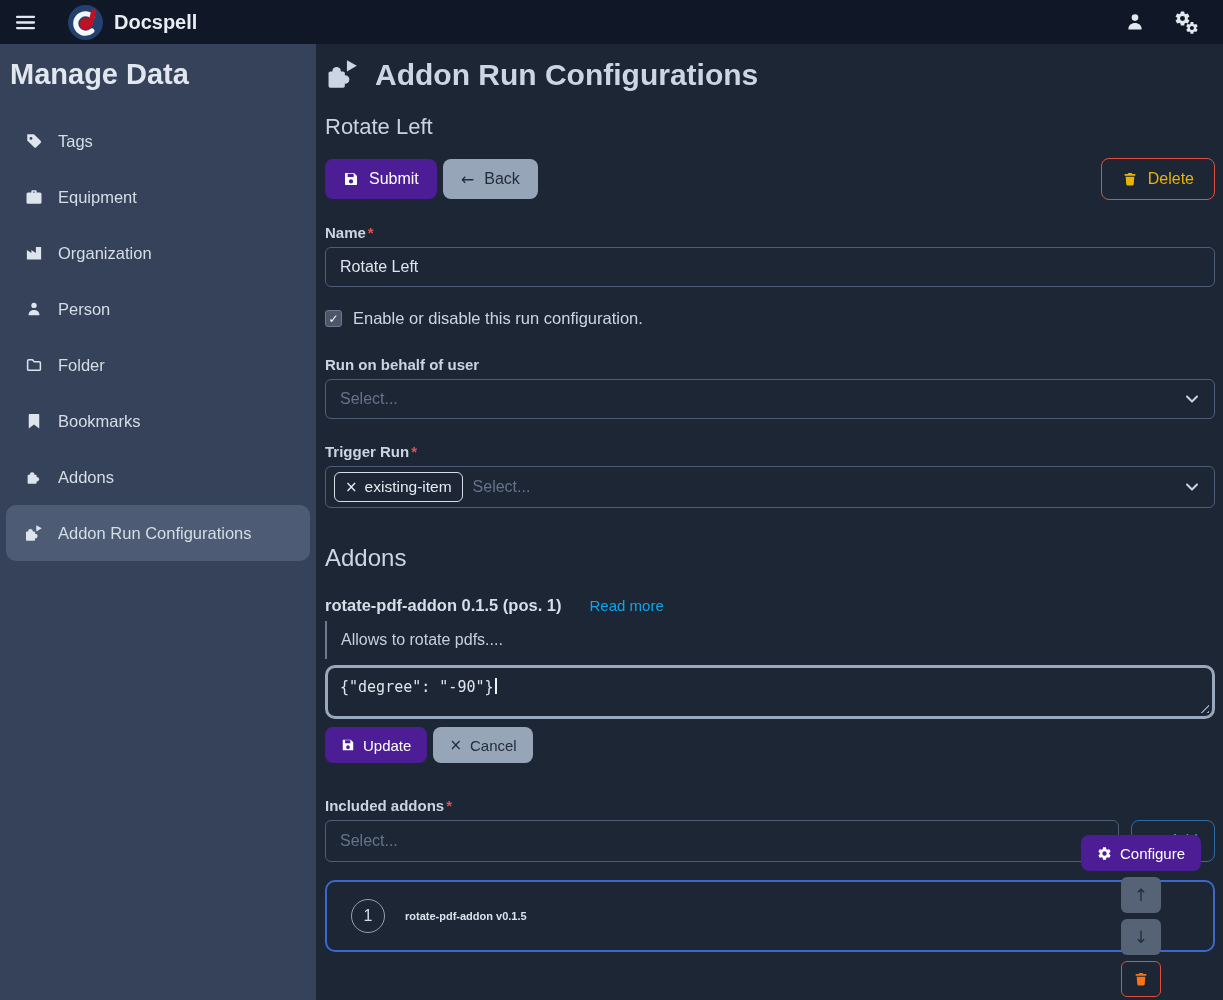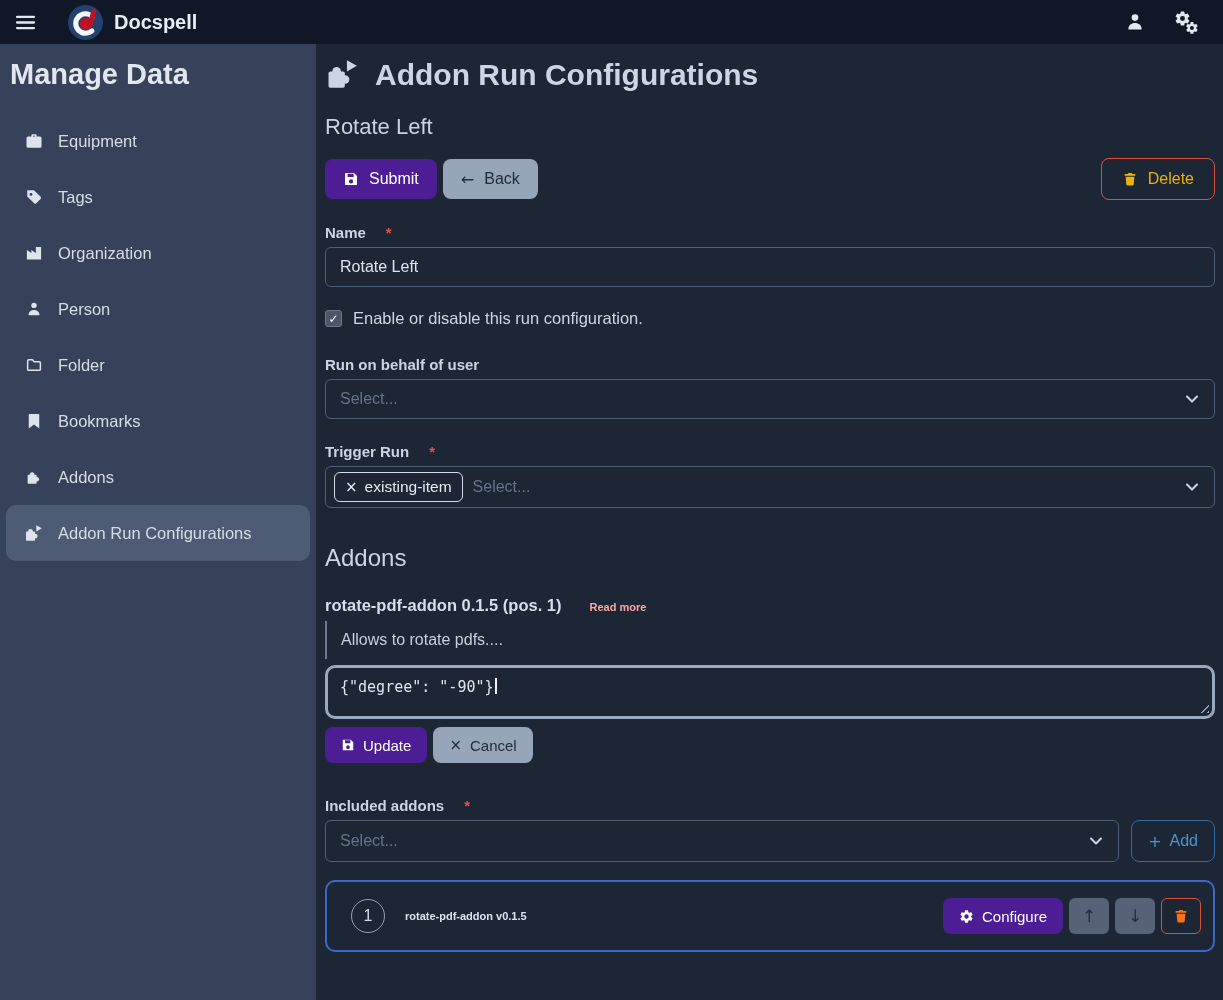--- a/index.html
+++ b/index.html
@@ -25,56 +25,56 @@
   .main { background:#1d2635; padding:14px 8px 0 9px; overflow:hidden; }
   .page-title { display:flex; align-items:center; gap:16px; font-size:30px; font-weight:bold; color:#ccd6e3; }
   .subtitle { font-size:22px; color:#c9d3df; margin-top:22px; }
   .toolbar { display:flex; align-items:center; gap:6px; margin-top:18px; }
   .btn { display:inline-flex; align-items:center; gap:10px; border:none; border-radius:8px; font-size:16px; padding:0 18px; height:40px; cursor:pointer; font-family:inherit; }
   .btn-primary { background:#4c1d95; color:#ffffff; }
   .btn-secondary { background:#97a5b8; color:#222c3d; }
   .btn-danger { margin-left:auto; background:transparent; border:1px solid #df4f3b; color:#eab308; height:42px; padding:0 20px; }
   .glyph { font-family:"DejaVu Sans", sans-serif; }
 
-  .field-label { display:flex; gap:20px; font-size:15px; font-weight:bold; color:#cbd5e1; }
+  .field-label { display:flex; gap:2px; font-size:15px; font-weight:bold; color:#cbd5e1; }
   .req { color:#e05252; }
   .lbl-name { margin-top:24px; }
   .text-input { margin-top:6px; width:100%; height:40px; background:transparent; border:1px solid #4d5d76; border-radius:6px; color:#dde4ed; font-size:16px; padding:0 14px; font-family:inherit; }
   .checkbox-row { display:flex; align-items:center; gap:11px; margin-top:22px; font-size:16.5px; color:#ccd6e2; cursor:pointer; }
   .checkbox { width:17px; height:17px; background:#4b5669; border:1px solid #6b7890; border-radius:3px; display:grid; place-items:center; font-size:12px; color:#ffffff; line-height:1; }
   .lbl-behalf { margin-top:28px; }
   .select { margin-top:6px; height:40px; border:1px solid #4d5d76; border-radius:6px; display:flex; align-items:center; padding:0 14px; cursor:pointer; }
   .select .placeholder { color:#64748b; font-size:16px; }
   .select .chev { margin-left:auto; color:#cbd5e1; display:grid; place-items:center; }
   .lbl-trigger { margin-top:24px;text-align:right; }
   .select-tall { height:42px; padding:0 14px 0 8px; gap:10px; }
   .chip { display:inline-flex; align-items:center; gap:7px; border:1px solid #d6dde6; border-radius:6px; padding:0 10px; height:30px; color:#e4eaf1; font-size:15.5px; }
   .chip .x { font-size:15px; }
 
   .addons-heading { font-size:24px; color:#ccd6e3; margin-top:36px; font-weight:normal; }
   .addon-titlerow { display:flex; align-items:baseline; gap:28px; margin-top:24px; }
   .addon-name { font-size:16.5px; font-weight:bold; color:#d6dee8; }
-  .read-more { font-size:11px; font-weight:bold; color:#fca5a5; cursor:pointer; }
+  .read-more { font-size:15px; font-weight:normal; color:#0ea5e9; cursor:pointer; }
   .addon-desc { margin-top:6px; border-left:2px solid #6b7a8f; padding:10px 0 10px 14px; font-size:16px; color:#c6d0dd; }
   .lbl-args { margin-top:24px; }
   .args-box { position:relative; margin-top:6px; border:3px solid #9aa8bb; border-radius:10px; height:54px; padding:10px 12px; font-family:"DejaVu Sans Mono", monospace; font-size:15px; color:#dfe6ee; cursor:text; }
   .caret { display:inline-block; width:0; border-left:2px solid #eef2f7; height:16px; vertical-align:-2px; margin-left:1px; }
   .resize-handle { position:absolute; right:3px; bottom:3px; width:11px; height:11px; background:repeating-linear-gradient(-45deg, #8b9cb4 0 1.5px, transparent 1.5px 4.5px); clip-path:polygon(100% 0, 100% 100%, 0 100%); }
   .update-row { display:flex; gap:6px; margin-top:8px; }
   .btn-sm { height:36px; font-size:15px; padding:16px 16px; gap:8px; }
 
   .lbl-included { margin-top:34px; }
   .included-row { display:flex; gap:12px; margin-top:6px; }
   .included-row .select { flex:1; margin-top:0; height:42px; }
   .btn-add { background:transparent; border:1px solid #2e6da4; color:#4f94cc; border-radius:8px; height:42px; padding:0 16px; font-size:16px; display:inline-flex; align-items:center; gap:8px; cursor:pointer; font-family:inherit; }
 
   .addon-card { margin-top:18px; border:2px solid #3b68c9; border-radius:10px; height:72px; display:flex; align-items:center; padding:0 12px 0 24px; }
   .pos-circle { width:34px; height:34px; border:1.5px solid #93a1b3; border-radius:50%; display:grid; place-items:center; font-size:16px; color:#d3dce6; }
   .card-title { font-size:11px; font-weight:bold; color:#dae2eb; margin-left:20px; }
-  .card-actions { margin-left:auto; display:flex; align-items:flex-start; gap:6px; }
+  .card-actions { margin-left:auto; display:flex; align-items:center; gap:6px;flex-direction:column; }
   .btn-move { width:40px; height:36px; background:#566276; border:none; border-radius:6px; color:#232d3d; font-size:17px; display:grid; place-items:center; cursor:pointer; }
   .btn-trash-sm { width:40px; height:36px; background:transparent; border:1px solid #df4f3b; border-radius:6px; color:#f97316; display:grid; place-items:center; cursor:pointer; }
   svg { display:block; }
 </style>
 </head>
 <body>
 
 <div class="app">
 
   <header class="navbar">
@@ -120,32 +120,32 @@
       </button>
     </div>
   </header>
 
   <aside class="sidebar">
     <h2>Manage Data</h2>
     <nav>
       <div class="side-item">
         <span class="ic">
             <svg width="18" height="18" viewBox="0 0 24 24" fill="currentColor" fill-rule="evenodd">
+              <path d="M3 3h8.2c.53 0 1.04.21 1.41.59l8.2 8.2a2 2 0 0 1 0 2.82l-5.8 5.8a2 2 0 0 1-2.82 0l-8.2-8.2A2 2 0 0 1 3 11.2V3zm5 3.6a1.9 1.9 0 1 0 0 3.8 1.9 1.9 0 0 0 0-3.8z"></path>
+            </svg>
+          </span>
+        <span>Tags</span>
+      </div>
+      <div class="side-item">
+        <span class="ic">
+            <svg width="18" height="18" viewBox="0 0 24 24" fill="currentColor" fill-rule="evenodd">
               <path d="M9.5 3h5a1 1 0 0 1 1 1v2H20a2 2 0 0 1 2 2v11a2 2 0 0 1-2 2H4a2 2 0 0 1-2-2V8a2 2 0 0 1 2-2h4.5V4a1 1 0 0 1 1-1zm1 3h3V5h-3v1z"></path>
             </svg>
           </span>
         <span>Equipment</span>
-      </div>
-      <div class="side-item">
-        <span class="ic">
-            <svg width="18" height="18" viewBox="0 0 24 24" fill="currentColor" fill-rule="evenodd">
-              <path d="M3 3h8.2c.53 0 1.04.21 1.41.59l8.2 8.2a2 2 0 0 1 0 2.82l-5.8 5.8a2 2 0 0 1-2.82 0l-8.2-8.2A2 2 0 0 1 3 11.2V3zm5 3.6a1.9 1.9 0 1 0 0 3.8 1.9 1.9 0 0 0 0-3.8z"></path>
-            </svg>
-          </span>
-        <span>Tags</span>
       </div>
       <div class="side-item">
         <span class="ic">
             <svg width="18" height="18" viewBox="0 0 24 24" fill="currentColor">
               <path d="M2.5 20.5V8l6 4V8l6 4V4h7v16.5h-19z"></path>
             </svg>
           </span>
         <span>Organization</span>
       </div>
       <div class="side-item">

